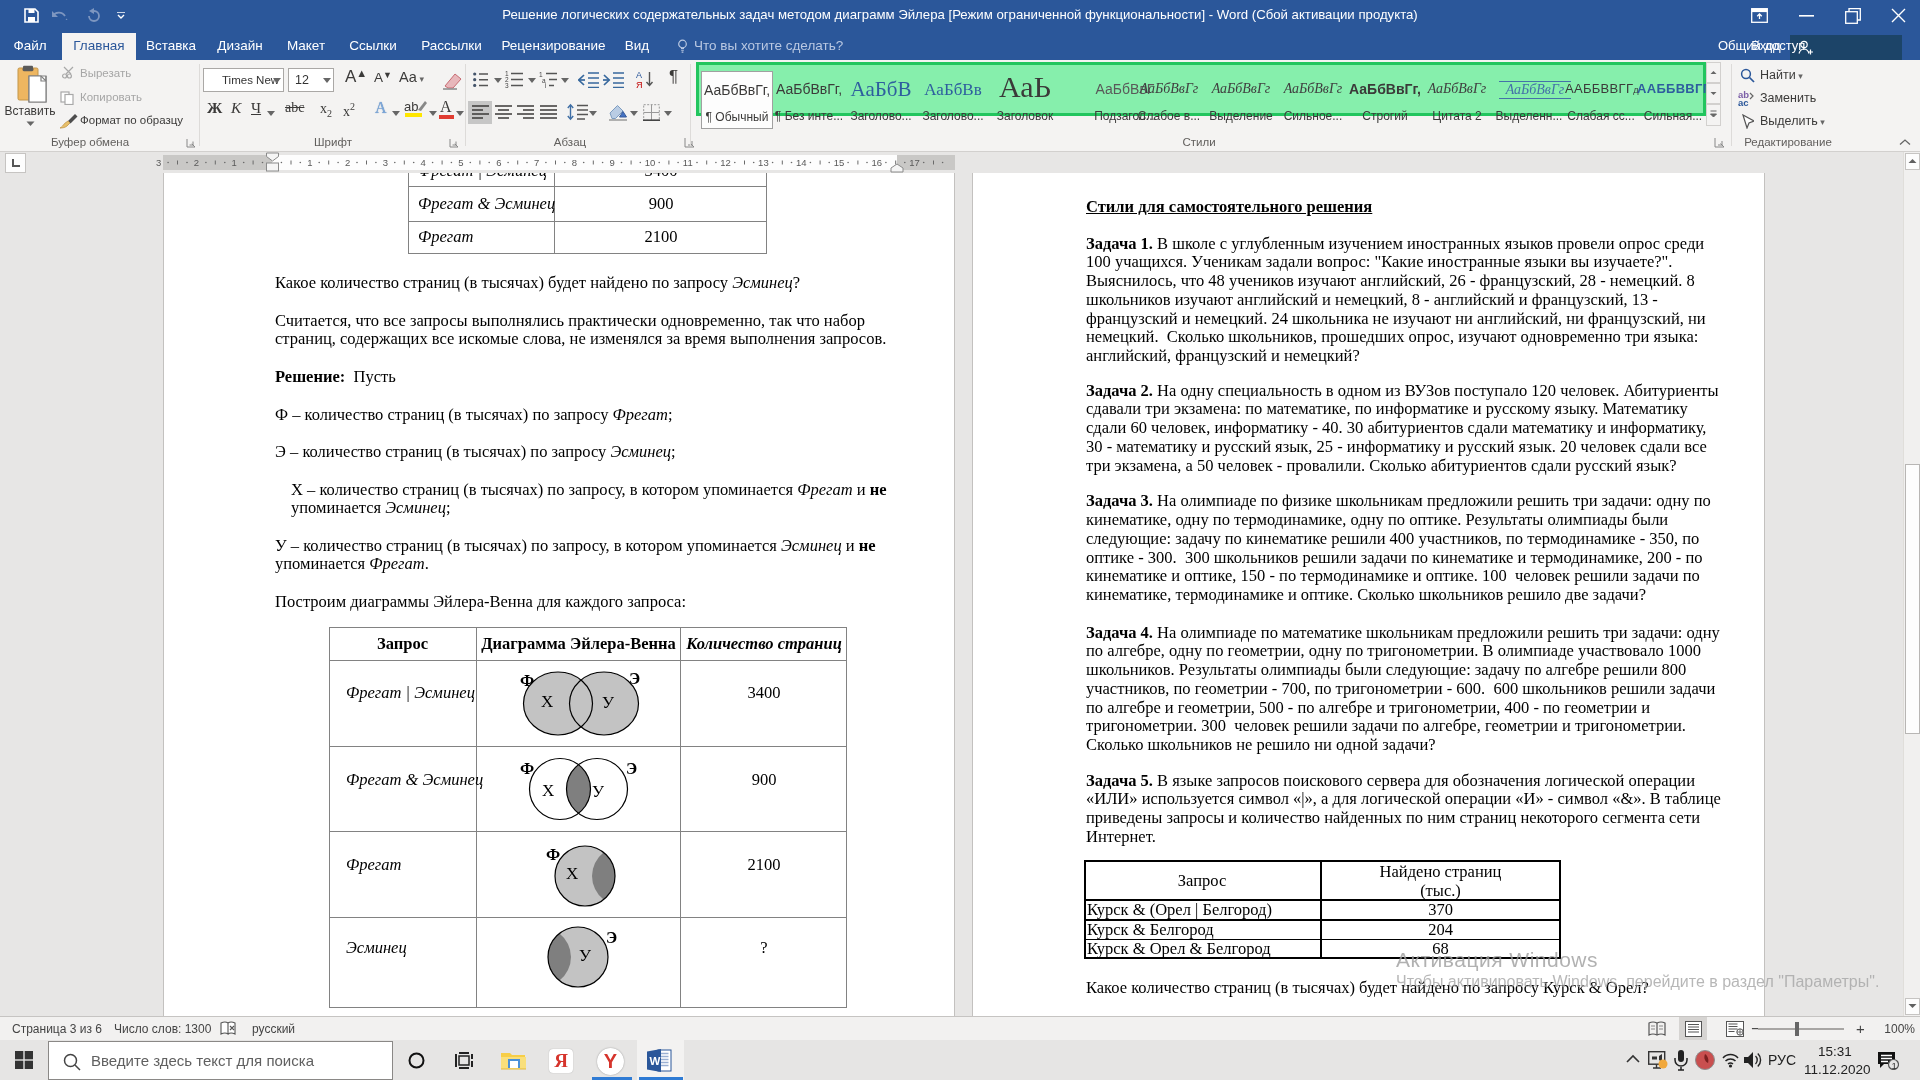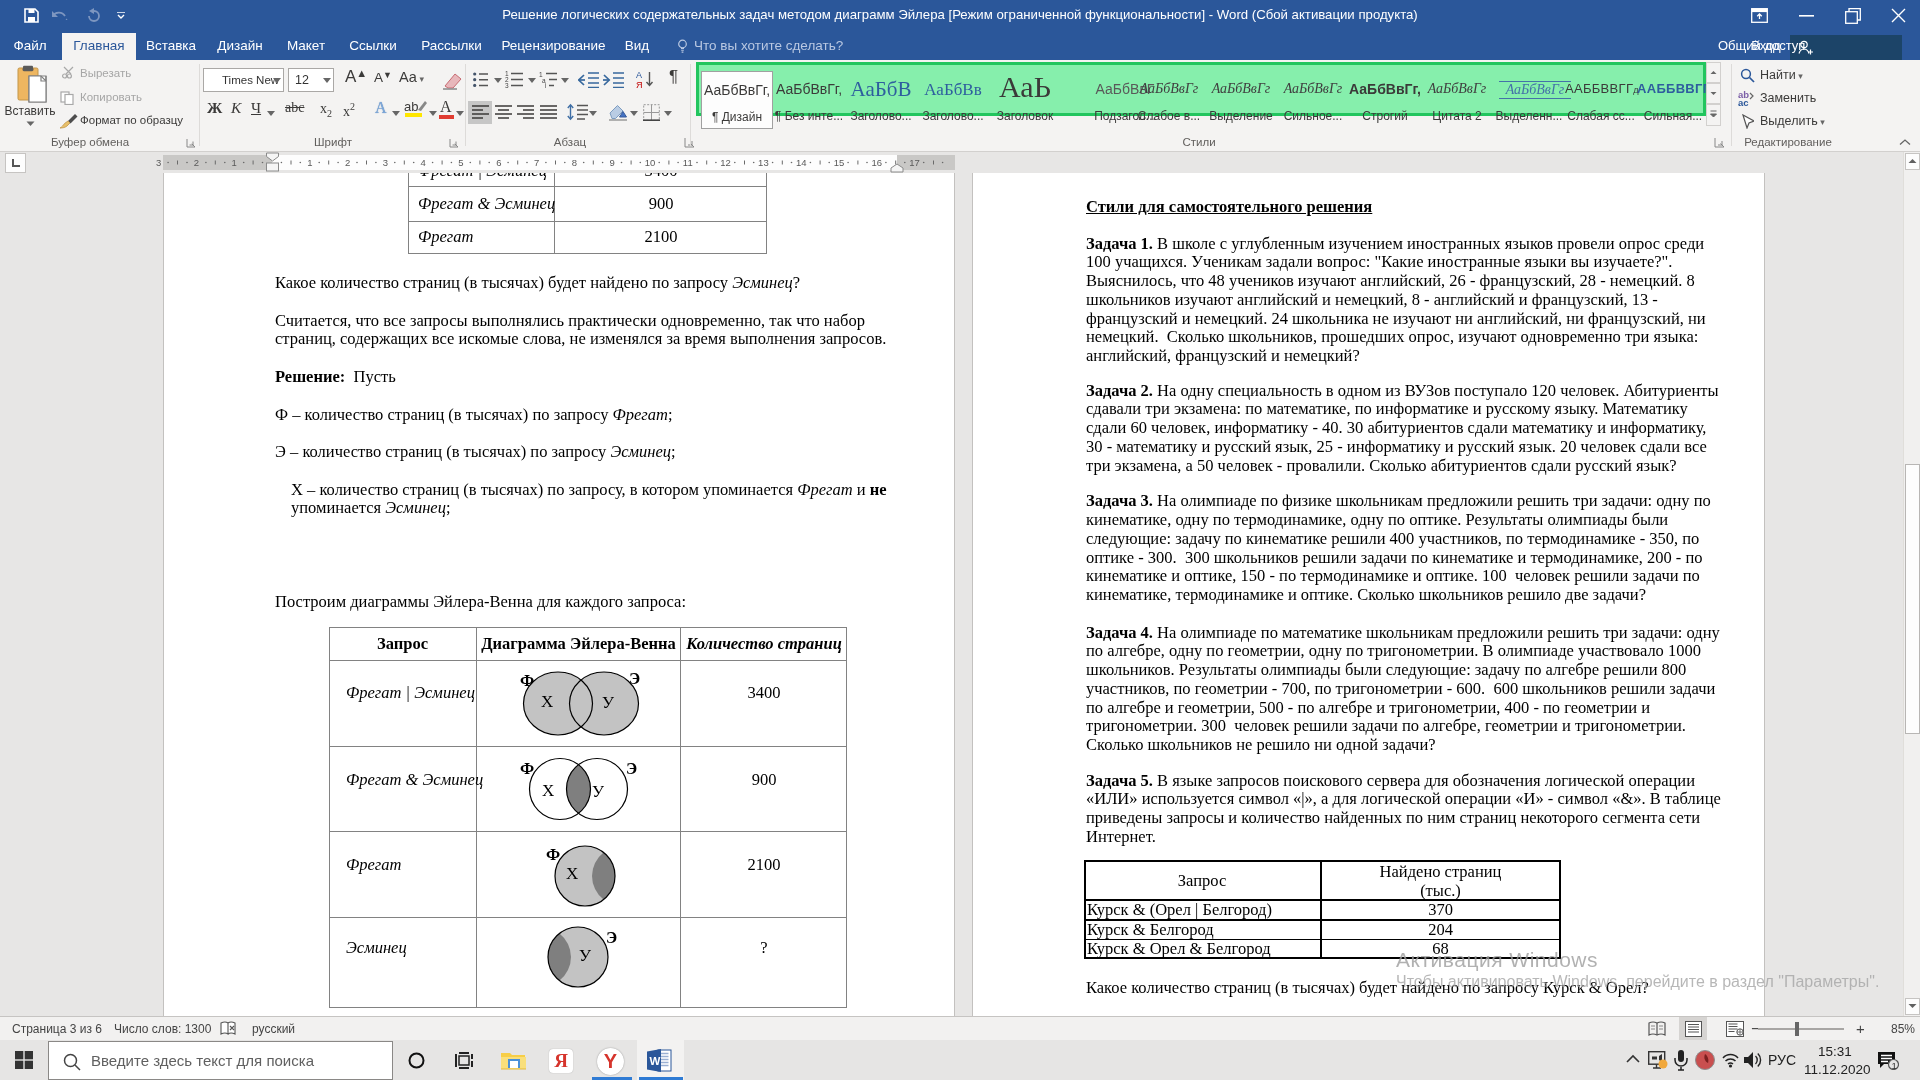--- a/index.html
+++ b/index.html
@@ -272,21 +272,21 @@
   <div class="glabel" style="left:515px;width:110px;">Абзац</div>
   <svg class="abs" style="left:684px;top:77px;" width="11" height="11" viewBox="0 0 11 11">
       <path d="M1 1v9h9M8 4v4H4" fill="none" stroke="#888" stroke-width="1"></path>
       <path d="M10 10L6.5 6.5" stroke="#888" stroke-width="1"></path>
     </svg>
   <div class="vsep" style="left:690px;"></div>
 
   <div class="abs" style="left:696px;top:2px;width:1010px;height:54px;background:#86efac;border:3px solid #22c55e;" id="styles">
     <div class="scard" style="left:2px;border:1px solid #a0a0a0;background:#fdfdfd;">
         <div class="samp">АаБбВвГг,</div>
-        <div class="slab">¶ Дизайн</div>
+        <div class="slab">¶ Обычный</div>
       </div>
     <div class="scard" style="left:74px;">
         <div class="samp">АаБбВвГг,</div>
         <div class="slab">¶ Без инте...</div>
       </div>
     <div class="scard" style="left:146px;">
         <div class="samp ser" style="font-size:21px;color:#2e5e9e;top:6px;">АаБбВ</div>
         <div class="slab">Заголово...</div>
       </div>
     <div class="scard" style="left:218px;">
@@ -474,20 +474,21 @@
     <div class="dtxt" style="left:147px;top:44px;width:212px;text-align:center;">900</div>
     <div class="dtxt" style="left:10px;top:77px;font-style:italic;">Фрегат</div>
     <div class="dtxt" style="left:147px;top:77px;width:212px;text-align:center;">2100</div>
   </div>
   <div class="dtxt" style="left:275px;top:100.7px;">Какое количество страниц (в тысячах) будет найдено по запросу <i>Эсминец</i>?</div>
   <div class="dtxt" style="left:275px;top:138.7px;">Считается, что все запросы выполнялись практически одновременно, так что набор<br>страниц, содержащих все искомые слова, не изменялся за время выполнения запросов.</div>
   <div class="dtxt" style="left:275px;top:195.2px;"><b>Решение:</b>&nbsp; Пусть</div>
   <div class="dtxt" style="left:275px;top:232.7px;">Ф – количество страниц (в тысячах) по запросу <i>Фрегат</i>;</div>
   <div class="dtxt" style="left:275px;top:270.2px;">Э – количество страниц (в тысячах) по запросу <i>Эсминец</i>;</div>
   <div class="dtxt" style="left:291px;top:307.7px;">Х – количество страниц (в тысячах) по запросу, в котором упоминается <i>Фрегат</i> и <b>не</b><br>упоминается <i>Эсминец</i>;</div>
+  <div class="dtxt" style="left:275px;top:363.7px;">У – количество страниц (в тысячах) по запросу, в котором упоминается <i>Эсминец</i> и <b>не</b><br>упоминается <i>Фрегат</i>.</div>
   <div class="dtxt" style="left:275px;top:419.7px;">Построим диаграммы Эйлера-Венна для каждого запроса:</div>
 
   <div class="abs" style="left:329px;top:454px;width:518px;height:381px;">
     <div class="abs" style="left:0;top:0;width:518px;height:381px;border:1px solid #828282;"></div>
     <div class="abs" style="left:147px;top:0;width:1px;height:381px;background:#828282;"></div>
     <div class="abs" style="left:351px;top:0;width:1px;height:381px;background:#828282;"></div>
     <div class="abs" style="left:0;top:33px;width:518px;height:1px;background:#828282;"></div>
     <div class="abs" style="left:0;top:119px;width:518px;height:1px;background:#828282;"></div>
     <div class="abs" style="left:0;top:204px;width:518px;height:1px;background:#828282;"></div>
     <div class="abs" style="left:0;top:290px;width:518px;height:1px;background:#828282;"></div>
@@ -596,21 +597,21 @@
   <svg class="abs" style="left:1726px;top:4px;" width="18" height="16" viewBox="0 0 18 16">
       <rect x="0.5" y="0.5" width="17" height="15" fill="#fff" stroke="#555"></rect>
       <path d="M2.5 3h9M2.5 5.5h9M2.5 8h9M2.5 10.5h6" stroke="#555" stroke-width="1"></path>
       <circle cx="14" cy="11" r="3.2" fill="#fff" stroke="#555"></circle>
       <path d="M11 11h6M14 8v6" stroke="#555" stroke-width="0.8"></path>
     </svg>
   <div class="abs" style="left:1751px;top:3px;font-size:16px;color:#444;">−</div>
   <div class="abs" style="left:1758px;top:11px;width:86px;height:2px;background:#a8a6a4;"></div>
   <div class="abs" style="left:1795px;top:5px;width:4px;height:14px;background:#666;"></div>
   <div class="abs" style="left:1856px;top:3px;font-size:15px;color:#444;">+</div>
-  <div class="abs" style="left:1875px;top:5px;width:40px;text-align:right;">85%</div>
+  <div class="abs" style="left:1875px;top:5px;width:40px;text-align:right;">100%</div>
 </div>
 <div class="abs" id="taskbar">
   <svg class="abs" style="left:15px;top:11px;" width="18" height="18" viewBox="0 0 18 18">
       <rect x="0" y="0" width="8.3" height="8.3" fill="#333"></rect>
       <rect x="9.7" y="0" width="8.3" height="8.3" fill="#333"></rect>
       <rect x="0" y="9.7" width="8.3" height="8.3" fill="#333"></rect>
       <rect x="9.7" y="9.7" width="8.3" height="8.3" fill="#333"></rect>
     </svg>
   <div class="abs" style="left:48px;top:1px;width:345px;height:39px;background:#ffffff;border:1px solid #8a8886;padding-left:32px;">
     <svg class="abs" style="left:14px;top:11px;" width="18" height="18" viewBox="0 0 18 18">

